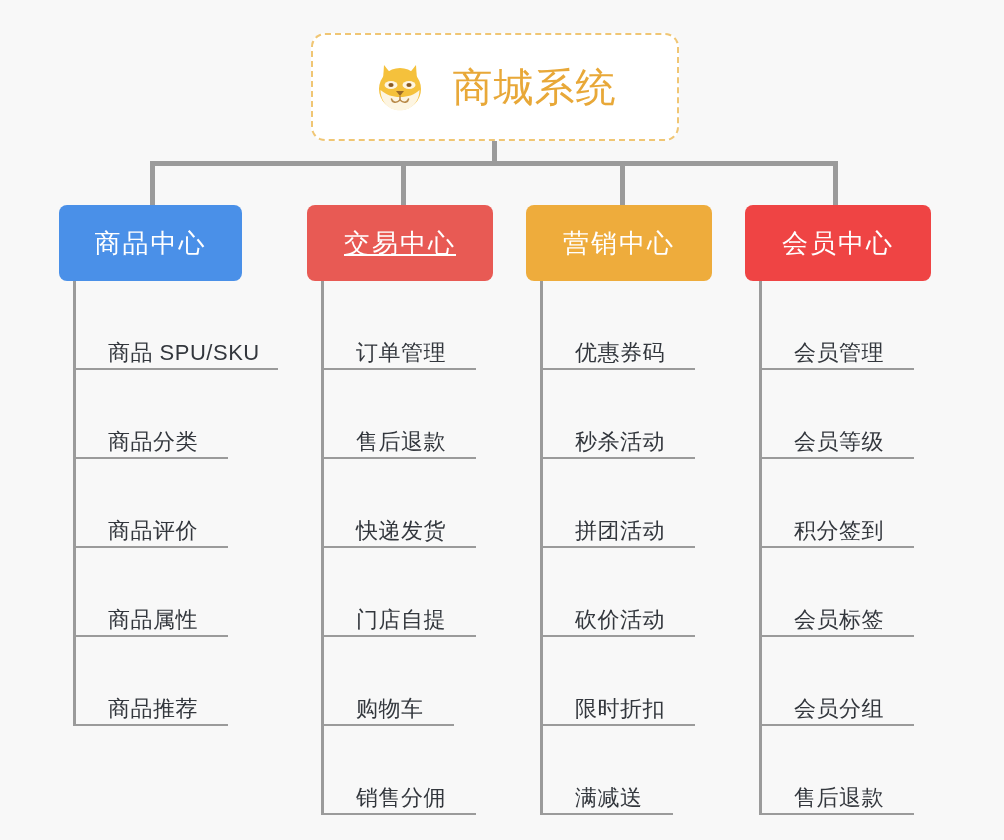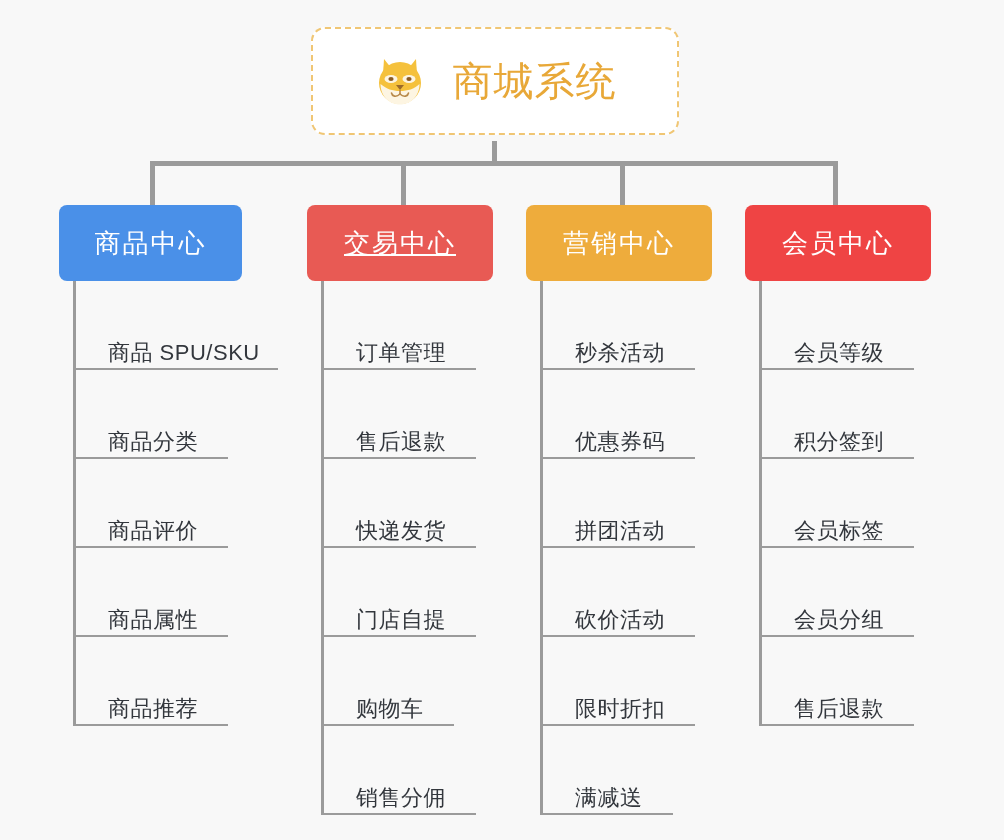--- a/index.html
+++ b/index.html
@@ -18,21 +18,21 @@
   #mindmap {
     position: relative;
     width: 1004px;
     height: 840px;
   }
 
   
   .root-node {
     position: absolute;
     left: 311px;
-    top: 27px;
+    top: 33px;
     width: 368px;
     height: 108px;
     box-sizing: border-box;
     background: #ffffff;
     border: 2px dashed #f0c674;
     border-radius: 14px;
     display: flex;
     align-items: center;
     justify-content: center;
     gap: 27px;
@@ -229,25 +229,25 @@
       </div>
     </div>
   </div>
 
   <div class="column col-3">
     <div class="cat-box" style="background: rgb(238, 172, 60); text-align: right;">
       <span>营销中心</span>
     </div>
     <div class="leaf-list" style="border-left-color: rgb(155, 155, 155);">
       <div class="leaf-item">
+        <span class="leaf-label">优惠券码</span>
+        <span class="leaf-rule" style="width: 152px; background: rgb(155, 155, 155);"></span>
+      </div>
+      <div class="leaf-item">
         <span class="leaf-label">秒杀活动</span>
-        <span class="leaf-rule" style="width: 152px; background: rgb(155, 155, 155);"></span>
-      </div>
-      <div class="leaf-item">
-        <span class="leaf-label">优惠券码</span>
         <span class="leaf-rule" style="width: 152px; background: rgb(155, 155, 155);"></span>
       </div>
       <div class="leaf-item">
         <span class="leaf-label">拼团活动</span>
         <span class="leaf-rule" style="width: 152px; background: rgb(155, 155, 155);"></span>
       </div>
       <div class="leaf-item">
         <span class="leaf-label">砍价活动</span>
         <span class="leaf-rule" style="width: 152px; background: rgb(155, 155, 155);"></span>
       </div>
@@ -261,20 +261,24 @@
       </div>
     </div>
   </div>
 
   <div class="column col-4">
     <div class="cat-box" style="background: #ef4444;">
       <span>会员中心</span>
     </div>
     <div class="leaf-list" style="border-left-color: rgb(155, 155, 155);">
       <div class="leaf-item">
+        <span class="leaf-label">会员管理</span>
+        <span class="leaf-rule" style="width: 152px; background: rgb(155, 155, 155);"></span>
+      </div>
+      <div class="leaf-item">
         <span class="leaf-label">会员等级</span>
         <span class="leaf-rule" style="width: 152px; background: rgb(155, 155, 155);"></span>
       </div>
       <div class="leaf-item">
         <span class="leaf-label">积分签到</span>
         <span class="leaf-rule" style="width: 152px; background: rgb(155, 155, 155);"></span>
       </div>
       <div class="leaf-item">
         <span class="leaf-label">会员标签</span>
         <span class="leaf-rule" style="width: 152px; background: rgb(155, 155, 155);"></span>

